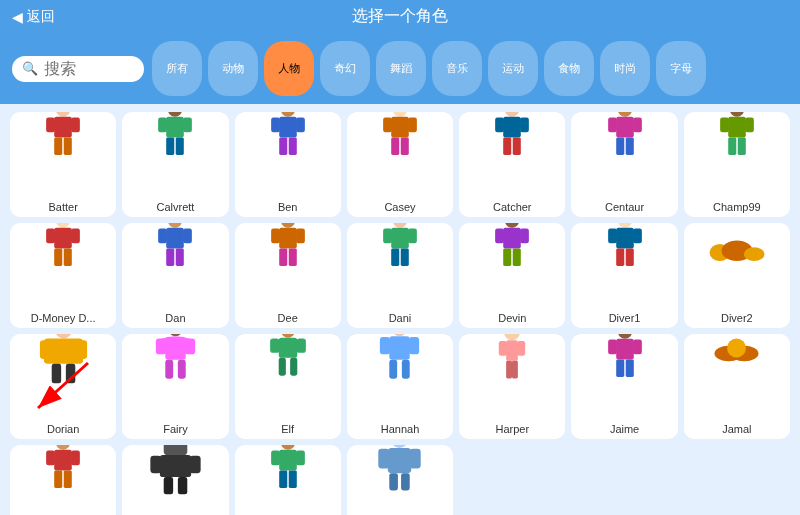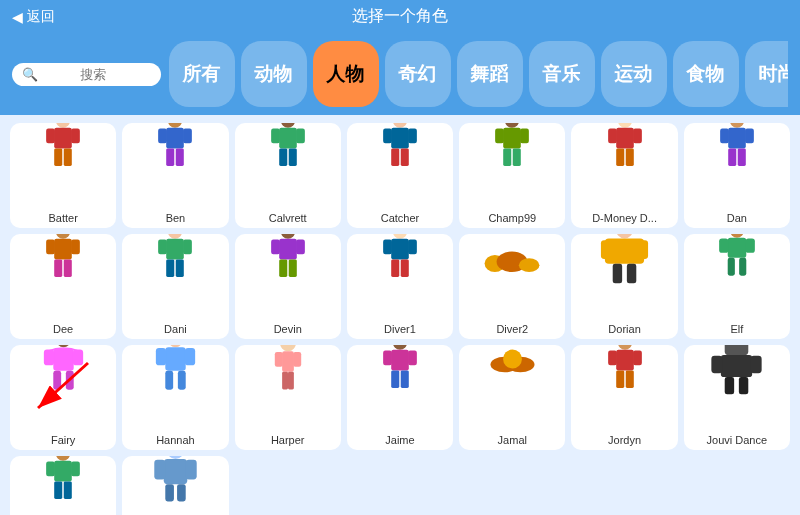--- a/index.html
+++ b/index.html
@@ -46,36 +46,34 @@
       border-radius: 20px;
       display: flex;
       align-items: center;
       padding: 4px 10px;
       gap: 6px;
       min-width: 130px;
     }
     .search-box input {
       border: none;
       outline: none;
-      font-size: 13px;
+      font-size: 16px;
       color: #4d7c0f;
       background: transparent;
       width: 90px;
-      margin-left: 36px;
     }
     .category-btn {
       border: none;
       border-radius: 20px;
       padding: 20px 14px;
-      font-size: 19px;
+      font-size: 11px;
       cursor: pointer;
       color: white;
       background: rgba(255,255,255,0.25);
       white-space: nowrap;
-      font-weight: bold;
     }
     .category-btn.active {
       background: #ff8c42;
       color: #000000;
     }
     .grid-container {
       overflow-y: auto;
       height: calc(515px - 82px);
       padding: 8px 10px;
       display: grid;
@@ -166,59 +164,85 @@
       <rect x="41" y="24" width="12" height="20" fill="#cc3333" rx="3"></rect>
       <rect x="18" y="51" width="11" height="24" fill="#cc6600" rx="2"></rect>
       <rect x="31" y="51" width="11" height="24" fill="#cc6600" rx="2"></rect>
     </svg>
       </div>
       <div class="sprite-label">Batter</div>
     </div>
     <div class="sprite-card">
       <div class="sprite-img">
         <svg viewBox="0 0 60 90" width="44" height="72">
+      <ellipse cx="30" cy="12" rx="10" ry="11" fill="#8B5E3C"></ellipse>
+      <rect x="18" y="23" width="24" height="28" fill="#33aa66" rx="3"></rect>
+      <rect x="7" y="24" width="12" height="20" fill="#33aa66" rx="3"></rect>
+      <rect x="41" y="24" width="12" height="20" fill="#33aa66" rx="3"></rect>
+      <rect x="18" y="51" width="11" height="24" fill="#006699" rx="2"></rect>
+      <rect x="31" y="51" width="11" height="24" fill="#006699" rx="2"></rect>
+    </svg>
+      </div>
+      <div class="sprite-label">Calvrett</div>
+    </div>
+    <div class="sprite-card">
+      <div class="sprite-img">
+        <svg viewBox="0 0 60 90" width="44" height="72">
       <ellipse cx="30" cy="12" rx="10" ry="11" fill="#c68642"></ellipse>
       <rect x="18" y="23" width="24" height="28" fill="#3366cc" rx="3"></rect>
       <rect x="7" y="24" width="12" height="20" fill="#3366cc" rx="3"></rect>
       <rect x="41" y="24" width="12" height="20" fill="#3366cc" rx="3"></rect>
       <rect x="18" y="51" width="11" height="24" fill="#9933cc" rx="2"></rect>
       <rect x="31" y="51" width="11" height="24" fill="#9933cc" rx="2"></rect>
     </svg>
       </div>
       <div class="sprite-label">Ben</div>
     </div>
     <div class="sprite-card">
       <div class="sprite-img">
         <svg viewBox="0 0 60 90" width="44" height="72">
-      <ellipse cx="30" cy="12" rx="10" ry="11" fill="#8B5E3C"></ellipse>
-      <rect x="18" y="23" width="24" height="28" fill="#33aa66" rx="3"></rect>
-      <rect x="7" y="24" width="12" height="20" fill="#33aa66" rx="3"></rect>
-      <rect x="41" y="24" width="12" height="20" fill="#33aa66" rx="3"></rect>
-      <rect x="18" y="51" width="11" height="24" fill="#006699" rx="2"></rect>
-      <rect x="31" y="51" width="11" height="24" fill="#006699" rx="2"></rect>
-    </svg>
-      </div>
-      <div class="sprite-label">Calvrett</div>
+      <ellipse cx="30" cy="12" rx="10" ry="11" fill="#FDDBB4"></ellipse>
+      <rect x="18" y="23" width="24" height="28" fill="#cc6600" rx="3"></rect>
+      <rect x="7" y="24" width="12" height="20" fill="#cc6600" rx="3"></rect>
+      <rect x="41" y="24" width="12" height="20" fill="#cc6600" rx="3"></rect>
+      <rect x="18" y="51" width="11" height="24" fill="#cc3399" rx="2"></rect>
+      <rect x="31" y="51" width="11" height="24" fill="#cc3399" rx="2"></rect>
+    </svg>
+      </div>
+      <div class="sprite-label">Casey</div>
     </div>
     <div class="sprite-card">
       <div class="sprite-img">
         <svg viewBox="0 0 60 90" width="44" height="72">
       <ellipse cx="30" cy="12" rx="10" ry="11" fill="#f5c5a3"></ellipse>
       <rect x="18" y="23" width="24" height="28" fill="#006699" rx="3"></rect>
       <rect x="7" y="24" width="12" height="20" fill="#006699" rx="3"></rect>
       <rect x="41" y="24" width="12" height="20" fill="#006699" rx="3"></rect>
       <rect x="18" y="51" width="11" height="24" fill="#cc3333" rx="2"></rect>
       <rect x="31" y="51" width="11" height="24" fill="#cc3333" rx="2"></rect>
     </svg>
       </div>
       <div class="sprite-label">Catcher</div>
     </div>
     <div class="sprite-card">
       <div class="sprite-img">
         <svg viewBox="0 0 60 90" width="44" height="72">
+      <ellipse cx="30" cy="12" rx="10" ry="11" fill="#c68642"></ellipse>
+      <rect x="18" y="23" width="24" height="28" fill="#cc3399" rx="3"></rect>
+      <rect x="7" y="24" width="12" height="20" fill="#cc3399" rx="3"></rect>
+      <rect x="41" y="24" width="12" height="20" fill="#cc3399" rx="3"></rect>
+      <rect x="18" y="51" width="11" height="24" fill="#3366cc" rx="2"></rect>
+      <rect x="31" y="51" width="11" height="24" fill="#3366cc" rx="2"></rect>
+    </svg>
+      </div>
+      <div class="sprite-label">Centaur</div>
+    </div>
+    <div class="sprite-card">
+      <div class="sprite-img">
+        <svg viewBox="0 0 60 90" width="44" height="72">
       <ellipse cx="30" cy="12" rx="10" ry="11" fill="#8B5E3C"></ellipse>
       <rect x="18" y="23" width="24" height="28" fill="#669900" rx="3"></rect>
       <rect x="7" y="24" width="12" height="20" fill="#669900" rx="3"></rect>
       <rect x="41" y="24" width="12" height="20" fill="#669900" rx="3"></rect>
       <rect x="18" y="51" width="11" height="24" fill="#33aa66" rx="2"></rect>
       <rect x="31" y="51" width="11" height="24" fill="#33aa66" rx="2"></rect>
     </svg>
       </div>
       <div class="sprite-label">Champ99</div>
     </div>
@@ -315,52 +339,52 @@
         <svg viewBox="0 0 70 90" width="55" height="75">
           <ellipse cx="35" cy="14" rx="11" ry="12" fill="#f5c5a3"></ellipse>
           <rect x="10" y="26" width="50" height="32" fill="#f0a800" rx="5"></rect>
           <rect x="5" y="28" width="14" height="24" fill="#f0a800" rx="4"></rect>
           <rect x="51" y="28" width="14" height="24" fill="#f0a800" rx="4"></rect>
           <rect x="20" y="58" width="12" height="25" fill="#333" rx="3"></rect>
           <rect x="38" y="58" width="12" height="25" fill="#333" rx="3"></rect>
         </svg>
       </div>
       <div class="sprite-label">Dorian</div>
+    </div>
+    <div class="sprite-card">
+      <div class="sprite-img">
+        <svg viewBox="0 0 70 90" width="55" height="75">
+          <ellipse cx="35" cy="12" rx="10" ry="11" fill="#8B5E3C"></ellipse>
+          <path d="M15,28 Q35,20 55,28" fill="#ffaaff" stroke="#ff66ff" stroke-width="2"></path>
+          <rect x="22" y="25" width="26" height="28" fill="#ff66ff" rx="4"></rect>
+          <rect x="10" y="26" width="13" height="20" fill="#ff66ff" rx="4"></rect>
+          <rect x="47" y="26" width="13" height="20" fill="#ff66ff" rx="4"></rect>
+          <rect x="22" y="53" width="10" height="24" fill="#cc44cc" rx="3"></rect>
+          <rect x="38" y="53" width="10" height="24" fill="#cc44cc" rx="3"></rect>
+        </svg>
+      </div>
+      <div class="sprite-label">Fairy</div>
     </div>
     <div class="sprite-card">
       <div class="sprite-img">
         <svg viewBox="0 0 70 90" width="50" height="75">
           <ellipse cx="35" cy="12" rx="10" ry="11" fill="#c68642"></ellipse>
           <path d="M25,6 L35,0 L45,6" fill="none" stroke="#33aa66" stroke-width="3"></path>
           <rect x="22" y="23" width="26" height="28" fill="#33aa66" rx="4"></rect>
           <rect x="10" y="24" width="13" height="20" fill="#33aa66" rx="4"></rect>
           <rect x="47" y="24" width="13" height="20" fill="#33aa66" rx="4"></rect>
           <rect x="22" y="51" width="10" height="25" fill="#228855" rx="3"></rect>
           <rect x="38" y="51" width="10" height="25" fill="#228855" rx="3"></rect>
         </svg>
       </div>
       <div class="sprite-label">Elf</div>
     </div>
     <div class="sprite-card">
       <div class="sprite-img">
         <svg viewBox="0 0 70 90" width="55" height="75">
-          <ellipse cx="35" cy="12" rx="10" ry="11" fill="#8B5E3C"></ellipse>
-          <path d="M15,28 Q35,20 55,28" fill="#ffaaff" stroke="#ff66ff" stroke-width="2"></path>
-          <rect x="22" y="25" width="26" height="28" fill="#ff66ff" rx="4"></rect>
-          <rect x="10" y="26" width="13" height="20" fill="#ff66ff" rx="4"></rect>
-          <rect x="47" y="26" width="13" height="20" fill="#ff66ff" rx="4"></rect>
-          <rect x="22" y="53" width="10" height="24" fill="#cc44cc" rx="3"></rect>
-          <rect x="38" y="53" width="10" height="24" fill="#cc44cc" rx="3"></rect>
-        </svg>
-      </div>
-      <div class="sprite-label">Fairy</div>
-    </div>
-    <div class="sprite-card">
-      <div class="sprite-img">
-        <svg viewBox="0 0 70 90" width="55" height="75">
           <ellipse cx="35" cy="12" rx="10" ry="11" fill="#f5c5a3"></ellipse>
           <rect x="22" y="23" width="26" height="30" fill="#66aaff" rx="4"></rect>
           <rect x="10" y="24" width="13" height="22" fill="#66aaff" rx="4"></rect>
           <rect x="47" y="24" width="13" height="22" fill="#66aaff" rx="4"></rect>
           <rect x="22" y="53" width="10" height="24" fill="#4488dd" rx="3"></rect>
           <rect x="38" y="53" width="10" height="24" fill="#4488dd" rx="3"></rect>
         </svg>
       </div>
       <div class="sprite-label">Hannah</div>
     </div>

